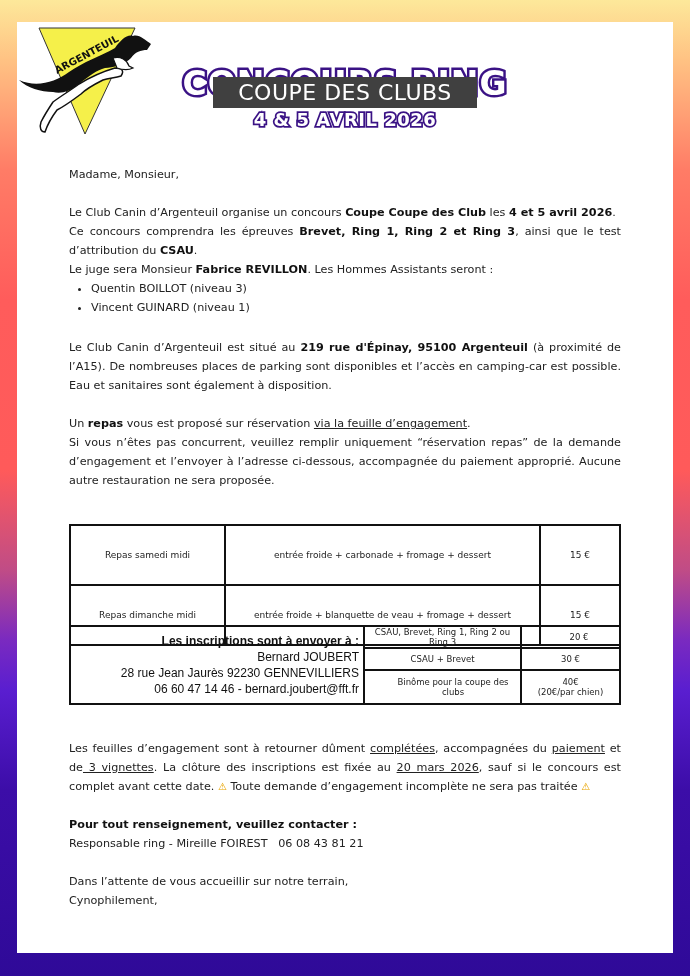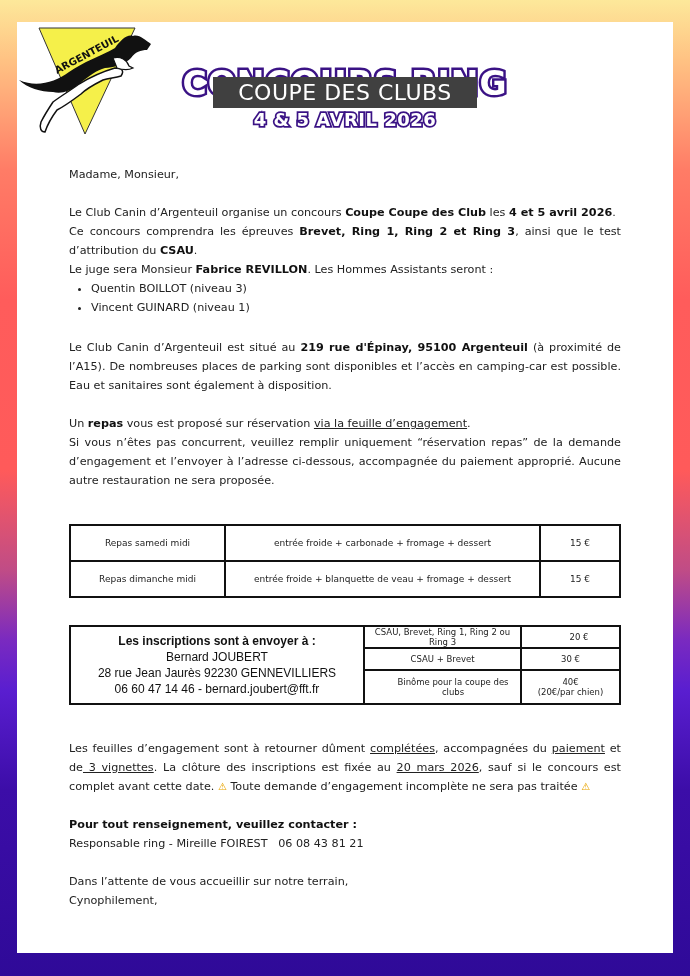--- a/index.html
+++ b/index.html
@@ -40,26 +40,26 @@
   }
   .body-text p { margin:0; }
   .body-text b { font-weight:bold; color:#111; }
   .u { text-decoration:underline; }
   .bullets { margin:0; padding:0 0 0 22px; }
   .bullets li { list-style:disc; }
   table { border-collapse:collapse; position:absolute; }
   .meal-table { left:52px; top:502px; width:552px; }
   .meal-table td {
     border:2px solid #111; text-align:center; font-size:9px; color:#222;
-    height:34px; padding:0 4px;
+    height:34px; padding:12px 4px;
   }
   .reg-table { left:52px; top:603px; width:552px; }
   .reg-table td { border:2px solid #111; font-size:8.5px; color:#222; text-align:center; padding:0 3px; }
   .reg-table td.addr {
-    text-align:center; vertical-align:middle; font-family:"Liberation Sans", sans-serif;
+    text-align:right; vertical-align:middle; font-family:"Liberation Sans", sans-serif;
     font-size:12px; line-height:16px; color:#111; padding:2px 4px;
   }
   .reg-table td.addr b { font-weight:bold; }
   .warn { display:inline-block; color:#e8a400; font-size:10px; }
 </style>
 </head>
 <body>
 
 <div class="page">
 

